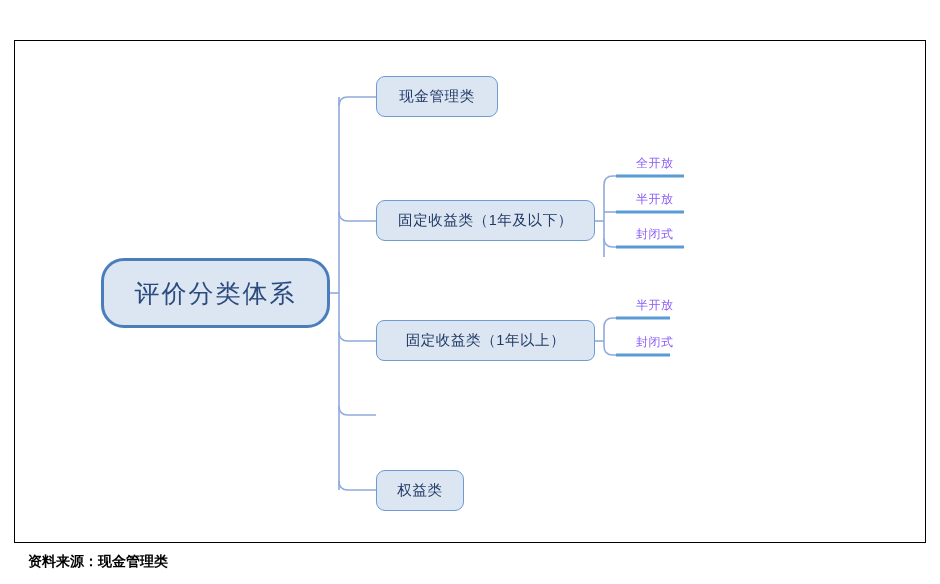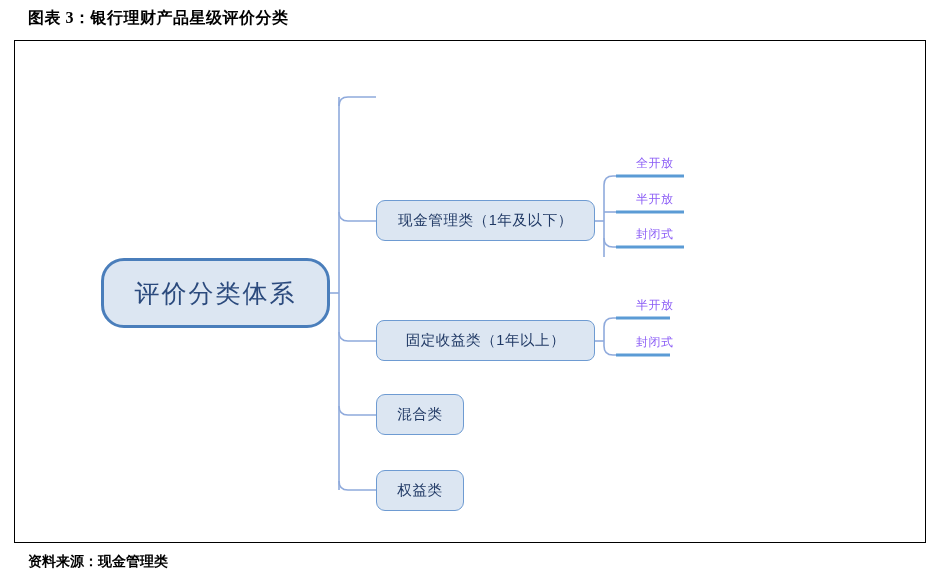--- a/index.html
+++ b/index.html
@@ -116,21 +116,20 @@
   .leaf-a2 { left: 636px; top: 191px; }
   .leaf-a3 { left: 636px; top: 226px; }
   .leaf-b1 { left: 636px; top: 297px; }
   .leaf-b2 { left: 636px; top: 334px; }
 </style>
 </head>
 <body>
 
 <div class="page">
 
-  <div class="fig-title">图表 3：银行理财产品星级评价分类</div>
 
   <div class="frame"></div>
 
   <div class="diagram">
     <svg width="940" height="584" viewBox="0 0 940 584" xmlns="http://www.w3.org/2000/svg">
       <g fill="none" stroke="#8FAADC" stroke-width="1.6">
 
         <path d="M330 293 H339"></path>
 
         <path d="M339 97 V490"></path>
@@ -162,26 +161,26 @@
         <line x1="616" y1="212" x2="684" y2="212"></line>
         <line x1="616" y1="247" x2="684" y2="247"></line>
         <line x1="616" y1="318" x2="670" y2="318"></line>
         <line x1="616" y1="355" x2="670" y2="355"></line>
       </g>
     </svg>
   </div>
 
   <div class="node node-root">评价分类体系</div>
 
+  <div class="node node-child node-cash">现金管理类</div>
 
-  <div class="node node-child node-fixed1">现金管理类（1年及以下）</div>
+  <div class="node node-child node-fixed1">固定收益类（1年及以下）</div>
 
   <div class="node node-child node-fixed2">固定收益类（1年以上）</div>
 
-  <div class="node node-child node-mixed">混合类</div>
 
   <div class="node node-child node-equity">权益类</div>
 
   <div class="leaf leaf-a1">全开放</div>
   <div class="leaf leaf-a2">半开放</div>
   <div class="leaf leaf-a3">封闭式</div>
 
   <div class="leaf leaf-b1">半开放</div>
   <div class="leaf leaf-b2">封闭式</div>
 

